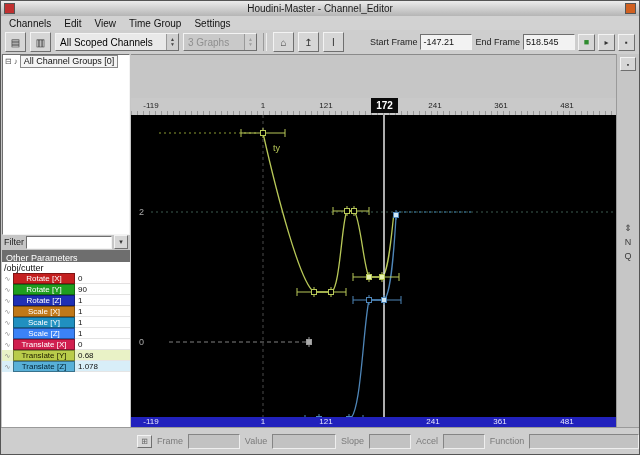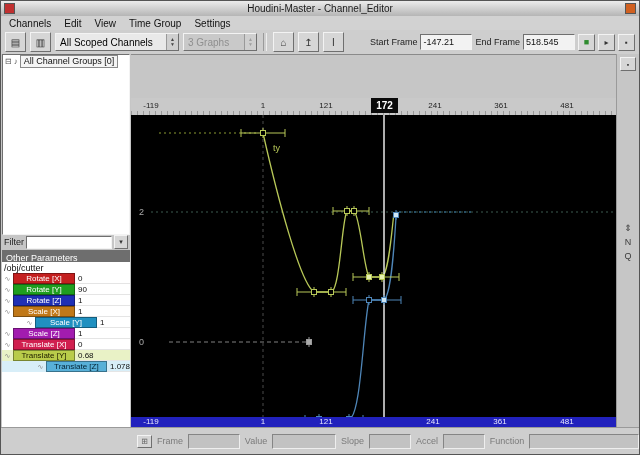--- a/index.html
+++ b/index.html
@@ -161,41 +161,41 @@
         <div class="p-row" style="background: rgb(255, 255, 255);">
           <span class="p-icon">∿</span>
           <span class="p-label" style="background: rgb(31, 47, 180); color: rgb(255, 255, 255); text-align: right;">Rotate [Z]</span>
           <span class="p-value">1</span>
         </div>
         <div class="p-row" style="background: rgb(255, 255, 255);">
           <span class="p-icon">∿</span>
           <span class="p-label" style="background: rgb(192, 120, 24); color: rgb(255, 255, 255);">Scale [X]</span>
           <span class="p-value">1</span>
         </div>
-        <div class="p-row" style="background: rgb(255, 255, 255); padding-left: 22px;">
+        <div class="p-row" style="background: rgb(255, 255, 255);">
           <span class="p-icon">∿</span>
           <span class="p-label" style="background: rgb(32, 144, 192); color: rgb(255, 255, 255);">Scale [Y]</span>
           <span class="p-value">1</span>
         </div>
         <div class="p-row" style="background: rgb(255, 255, 255);">
           <span class="p-icon">∿</span>
-          <span class="p-label" style="background: #a21caf; color: rgb(255, 255, 255);">Scale [Z]</span>
+          <span class="p-label" style="background: #3b82f6; color: rgb(255, 255, 255);">Scale [Z]</span>
           <span class="p-value">1</span>
         </div>
         <div class="p-row" style="background: rgb(255, 255, 255);">
           <span class="p-icon">∿</span>
           <span class="p-label" style="background: rgb(208, 31, 79); color: rgb(255, 255, 255);">Translate [X]</span>
           <span class="p-value">0</span>
         </div>
         <div class="p-row" style="background: rgb(233, 242, 198);">
           <span class="p-icon">∿</span>
           <span class="p-label" style="background: rgb(185, 204, 74); color: rgb(34, 34, 0);">Translate [Y]</span>
           <span class="p-value">0.68</span>
         </div>
-        <div class="p-row" style="background: rgb(216, 238, 248); padding-left: 33px;">
+        <div class="p-row" style="background: rgb(216, 238, 248);">
           <span class="p-icon">∿</span>
           <span class="p-label" style="background: rgb(88, 176, 216); color: rgb(0, 34, 51);">Translate [Z]</span>
           <span class="p-value">1.078</span>
         </div>
       </div>
   </div>
 
   <div class="graph-area">
     <div class="ruler">
         <span class="rtick" style="left: 20px;">-119</span>

